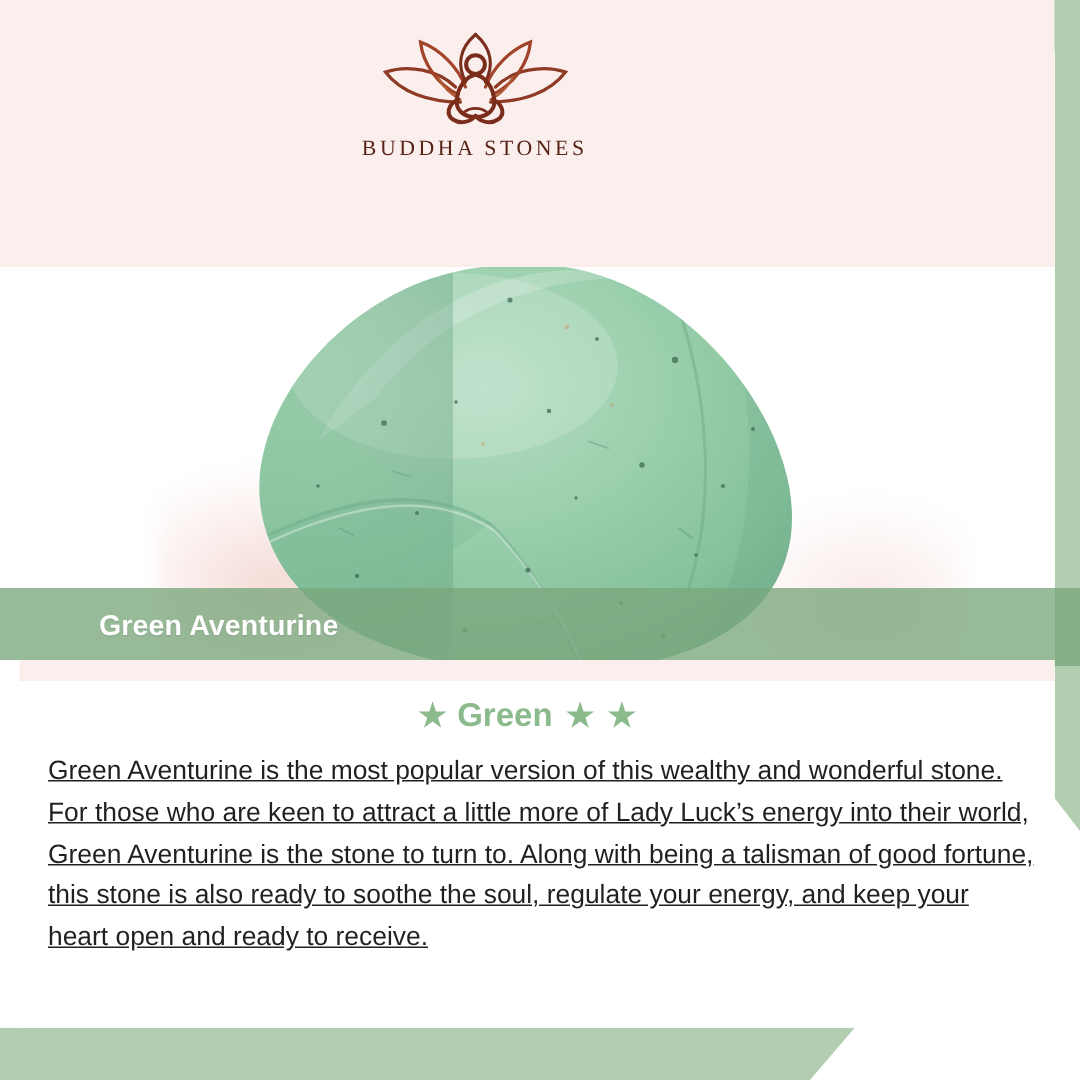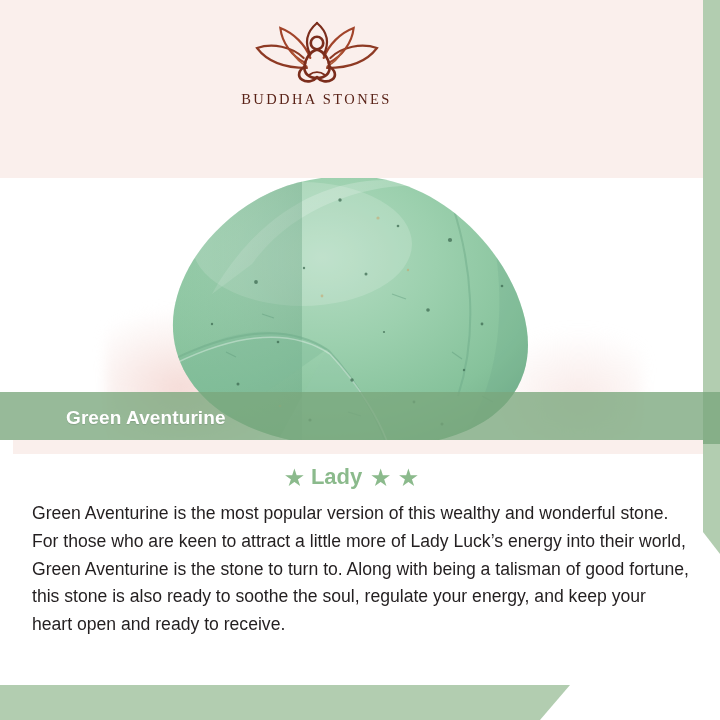--- a/index.html
+++ b/index.html
@@ -101,21 +101,21 @@
     position:absolute;top:24px;left:0;width:703px;
     display:flex;justify-content:center;align-items:center;gap:9px;
   }
   .kw{
     display:flex;align-items:center;gap:7px;
     font-size:22px;font-weight:bold;color:#8bba8c;
   }
   .kw .star{font-size:21px;line-height:1;color:#8bba8c;}
   .paragraph{
     position:absolute;left:32px;top:60px;width:658px;
-    font-size:17.6px;line-height:1.58;color:#231f20;text-align:left;
+    font-size:17.6px;line-height:1.58;color:#231f20;text-align:left;text-decoration:underline;
   }
 </style>
 </head>
 <body>
 
 <div id="page">
 
   <div class="frame-top"></div>
   <div class="frame-right"></div>
   <div class="frame-left"></div>
@@ -244,21 +244,21 @@
   <div class="caption-band">
     <div class="caption-text">Green Aventurine</div>
   </div>
 
   <div class="body-area">
     <div class="sep"></div>
 
     <div class="keywords">
       <div class="kw">
         <span class="star">★</span>
-        <span>Lady</span>
+        <span>Green</span>
       </div>
       <div class="kw">
         <span class="star">★</span>
       </div>
       <div class="kw">
         <span class="star">★</span>
       </div>
     </div>
 
     <div class="paragraph">Green Aventurine is the most popular version of this wealthy and wonderful stone. For those who are keen to attract a little more of Lady Luck’s energy into their world, Green Aventurine is the stone to turn to. Along with being a talisman of good fortune, this stone is also ready to soothe the soul, regulate your energy, and keep your heart open and ready to receive.</div>

